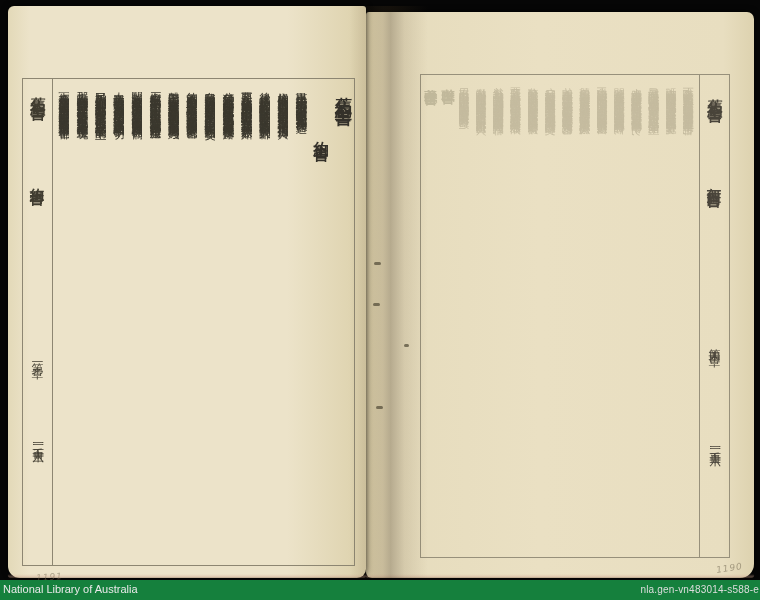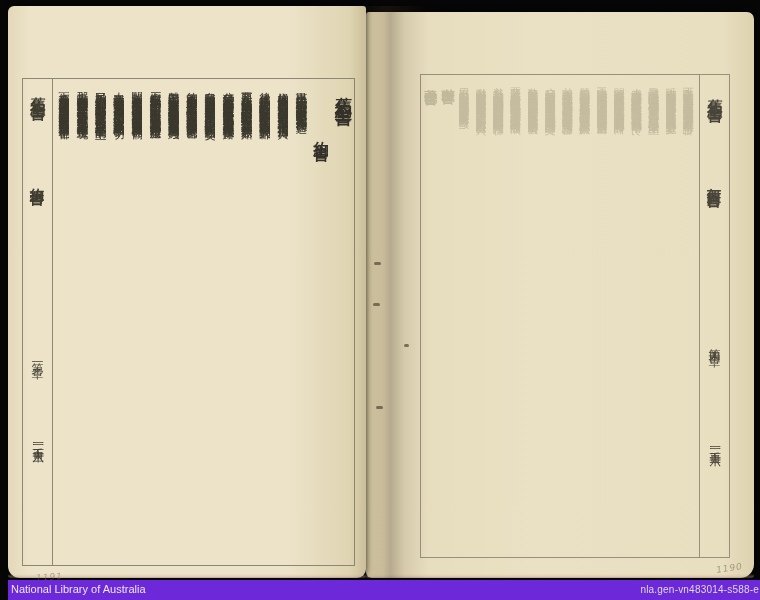--- a/index.html
+++ b/index.html
@@ -64,21 +64,21 @@
     width:16px;font-size:11px;letter-spacing:1px;color:#a89f84;line-height:1;}
   .bcol.bh{font-weight:bold;font-size:13px;color:#a29a7e;}
 
   
   .pencil{position:absolute;font-style:italic;font-size:9px;letter-spacing:1px;
     color:rgba(112,102,80,.55);font-family:"DejaVu Sans",sans-serif;}
   .pencil-left{left:28px;top:566px;transform:rotate(-4deg);}
   .pencil-right{left:716px;top:563px;transform:rotate(-9deg);color:rgba(118,108,86,.6);}
 
   
-  .bar{position:absolute;left:8px;right:0;bottom:0;height:20px;background:#6d28d9;}
+  .bar{position:absolute;left:0;right:0;bottom:0;height:20px;background:#15803d;}
   .bar-label{position:absolute;left:3px;top:3px;color:#e9e9e9;font-size:11px;
     font-family:"Liberation Sans",sans-serif;}
   .bar-id{position:absolute;right:1px;top:4px;color:#dddddd;font-size:10px;
     font-family:"Liberation Sans",sans-serif;letter-spacing:.2px;text-align:right;}
 </style>
 </head>
 <body>
 
 <div class="canvas">
 

